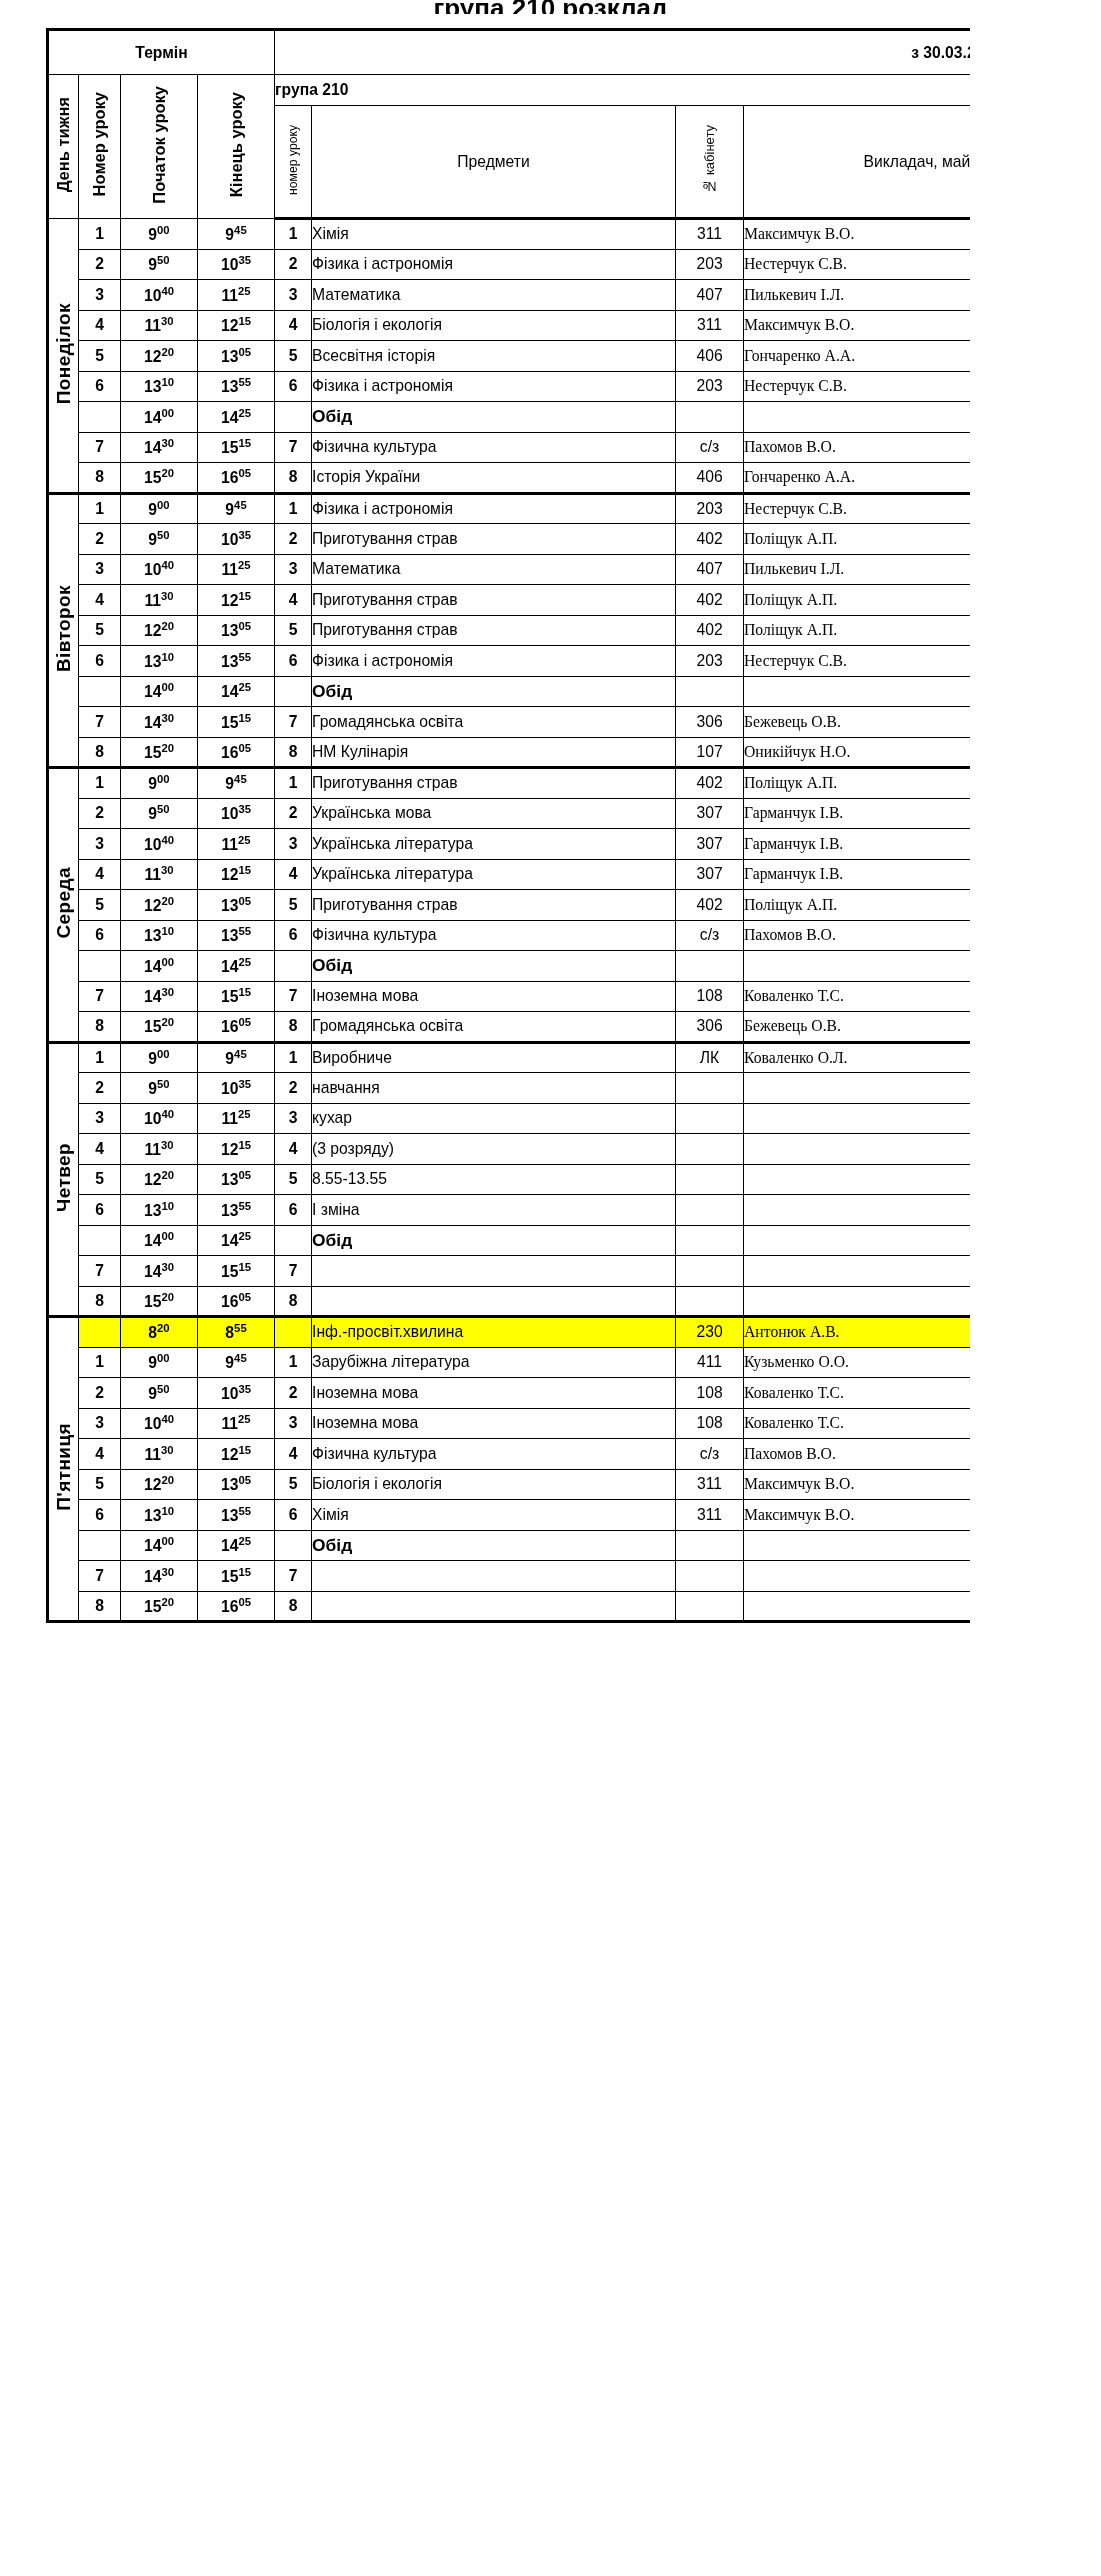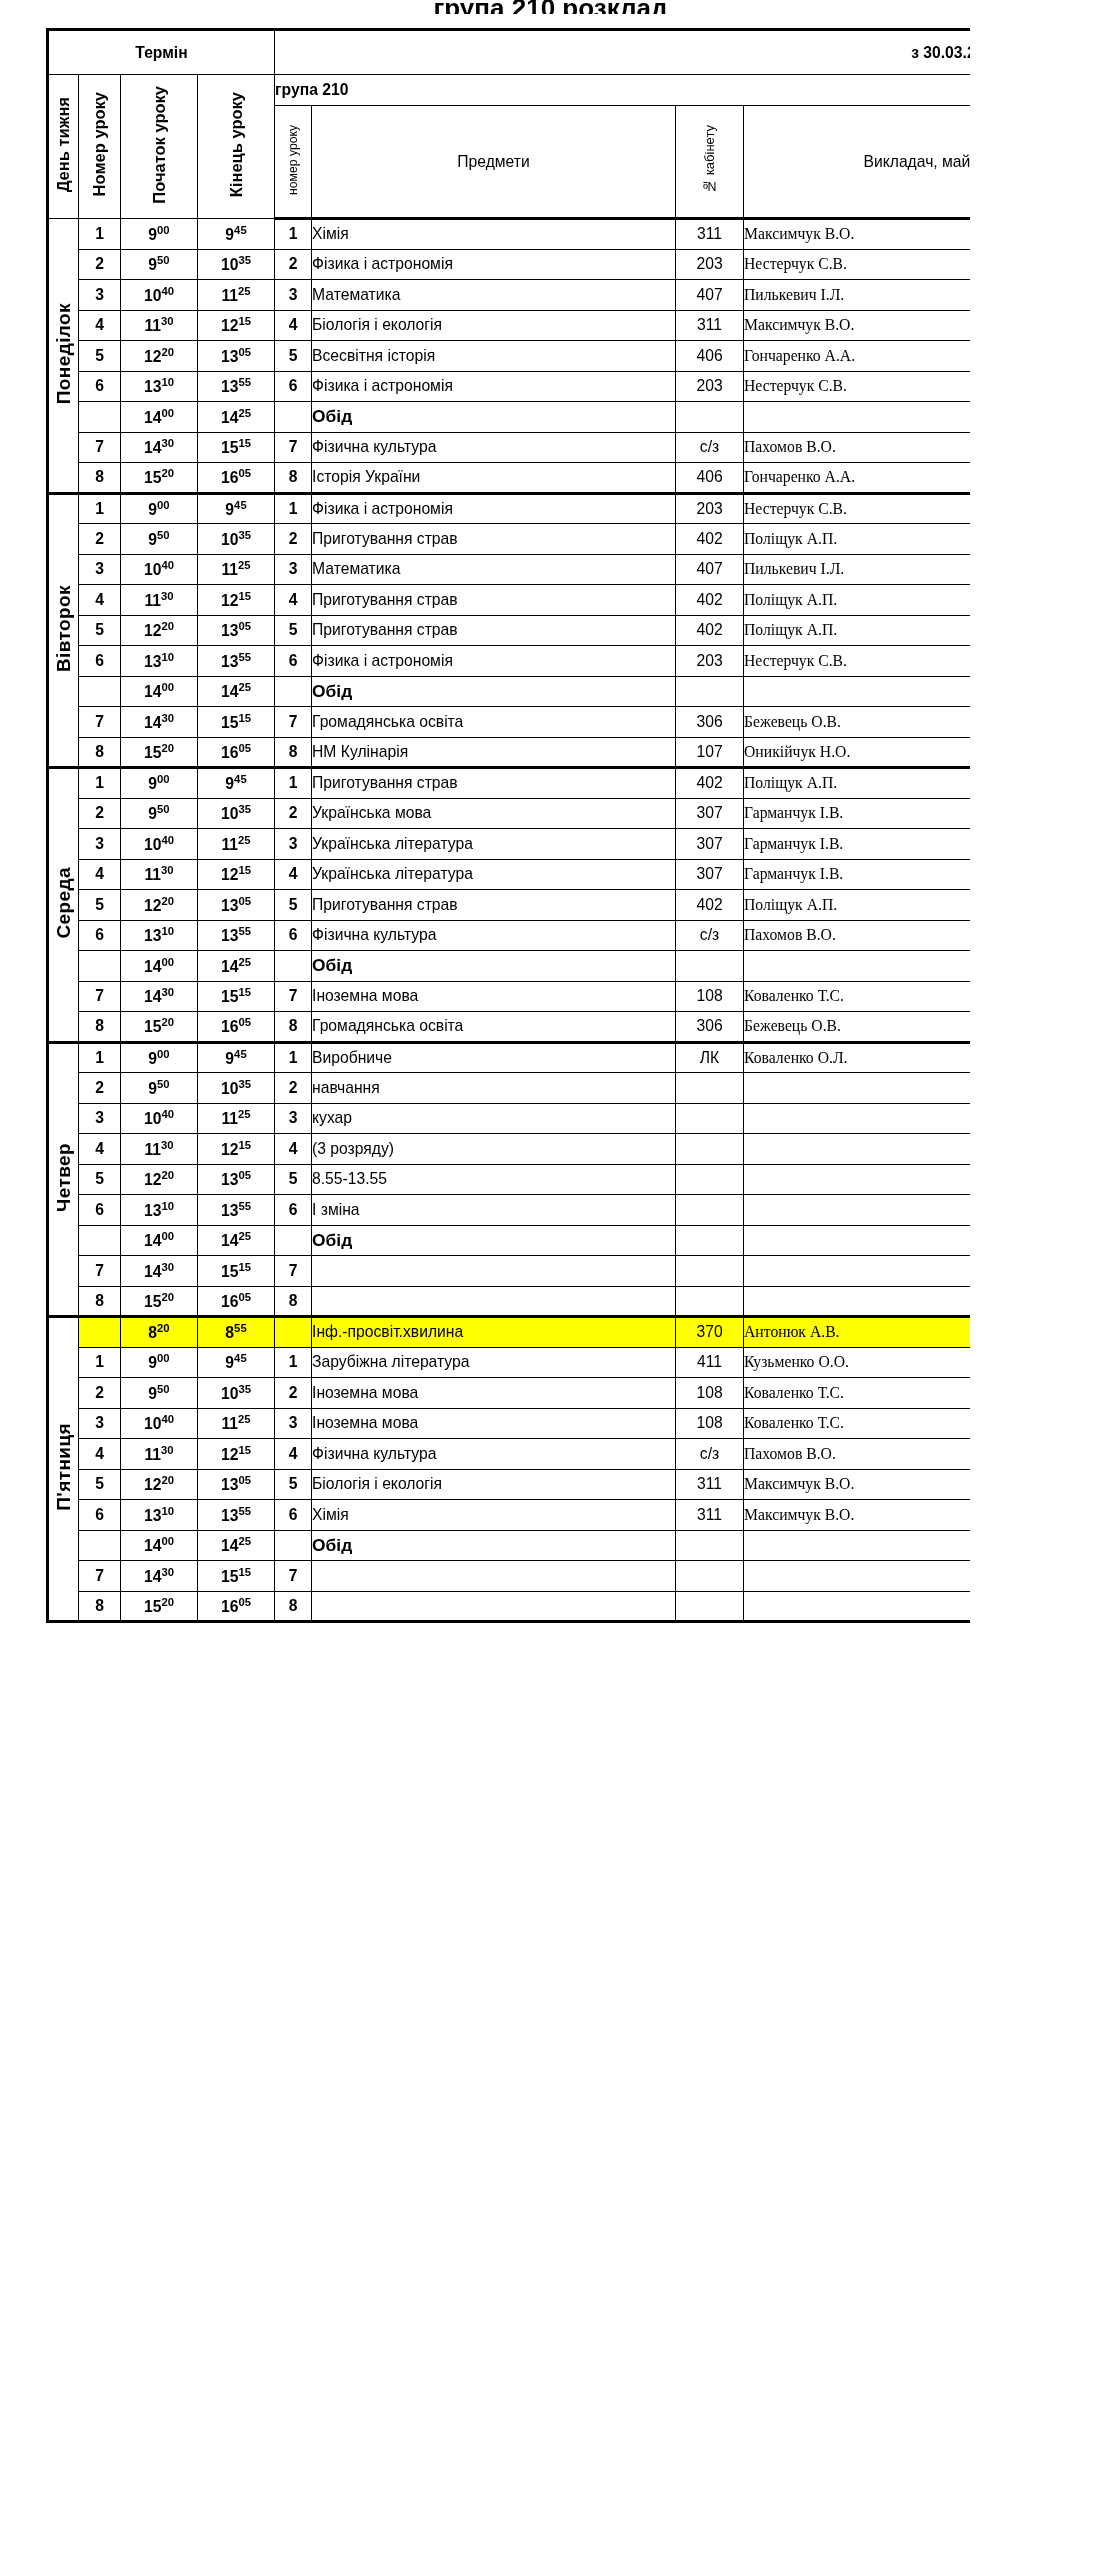--- a/index.html
+++ b/index.html
@@ -518,21 +518,21 @@
           <td class="room thickline-b"></td>
           <td class="teacher outer-r thickline-b"></td>
         </tr>
         <tr class="lesson">
           <td class="daycell outer-l outer-b" rowspan="10"><span class="rot">П'ятниця</span></td>
           <td class="num yellow dashed-b"></td>
           <td class="time yellow dashed-b">8<sup>20</sup></td>
           <td class="time yellow dashed-b">8<sup>55</sup></td>
           <td class="lnum yellow dashed-b"></td>
           <td class="subj yellow dashed-b">Інф.-просвіт.хвилина</td>
-          <td class="room yellow dashed-b">370</td>
+          <td class="room yellow dashed-b">230</td>
           <td class="teacher outer-r yellow dashed-b">Антонюк А.В.</td>
         </tr>
         <tr class="lesson">
           <td class="num dashed-b">1</td>
           <td class="time dashed-b">9<sup>00</sup></td>
           <td class="time dashed-b">9<sup>45</sup></td>
           <td class="lnum dashed-b">1</td>
           <td class="subj dashed-b">Зарубіжна література</td>
           <td class="room dashed-b">411</td>
           <td class="teacher outer-r dashed-b">Кузьменко О.О.</td>

